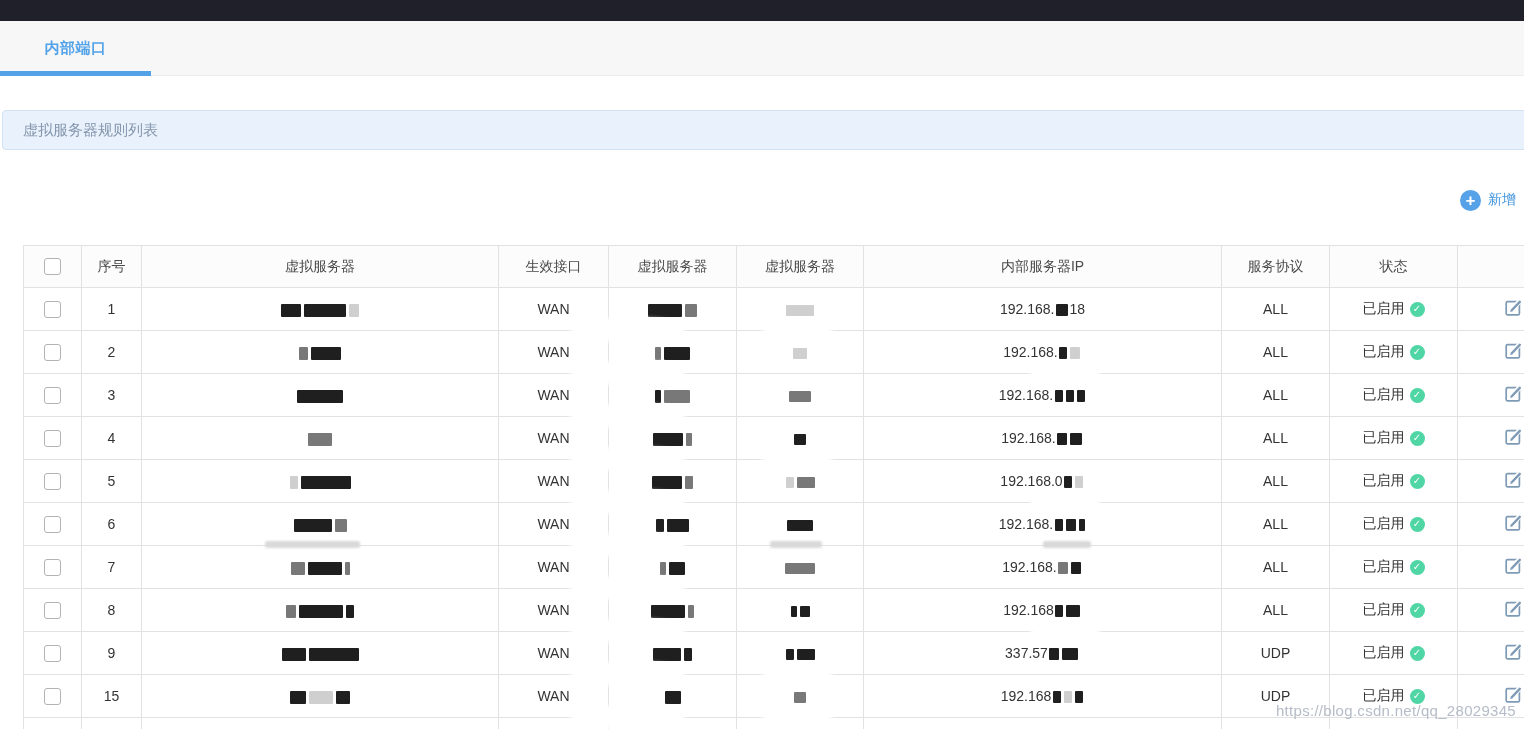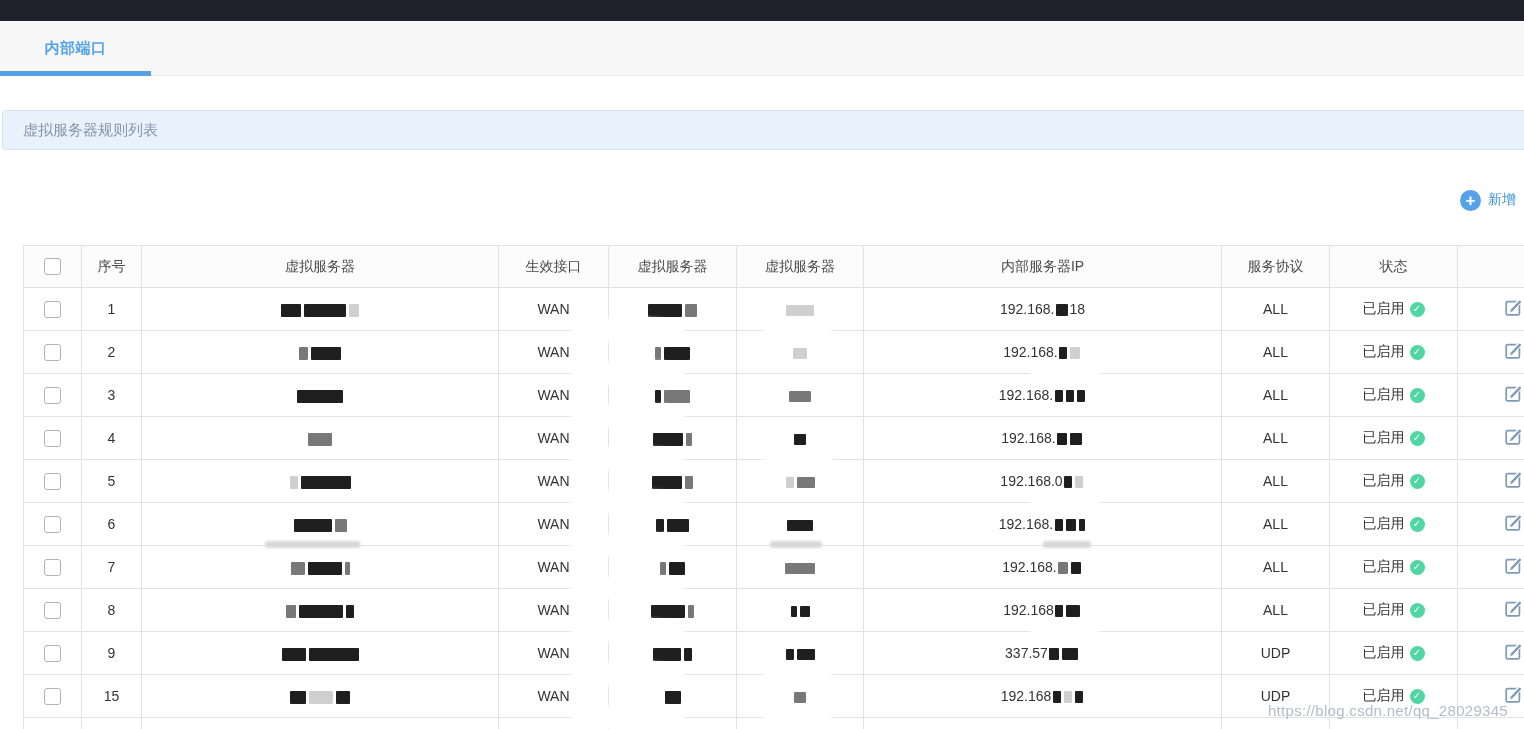--- a/index.html
+++ b/index.html
@@ -70,21 +70,21 @@
   }
   .col-actions{text-align:left !important;}
   .edit-btn{display:inline-block;margin-left:46px;cursor:pointer;line-height:0;}
   .partial td{height:43px;}
   
   #overlays{position:absolute;left:0;top:0;width:100%;height:100%;pointer-events:none;z-index:5;}
   .blob{position:absolute;background:#ffffff;border-radius:45%;filter:blur(2px);}
   .smudge{position:absolute;background:#d9d9d9;border-radius:2px;filter:blur(1px);}
   
   .watermark{
-    position:absolute;top:702px;right:16px;z-index:10;
+    position:absolute;top:702px;right:8px;z-index:10;
     font-size:15px;color:rgba(168,176,189,0.85);letter-spacing:.3px;white-space:nowrap;
   }
 </style>
 </head>
 <body>
 
 <div class="topbar"></div>
 
 <div class="tabbar">
   <div class="tab active">内部端口</div>

